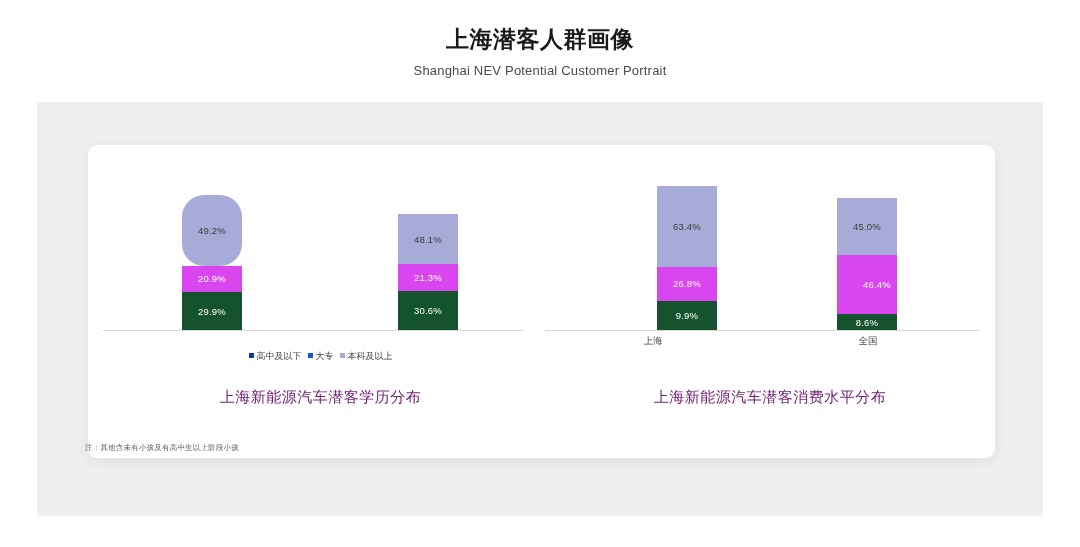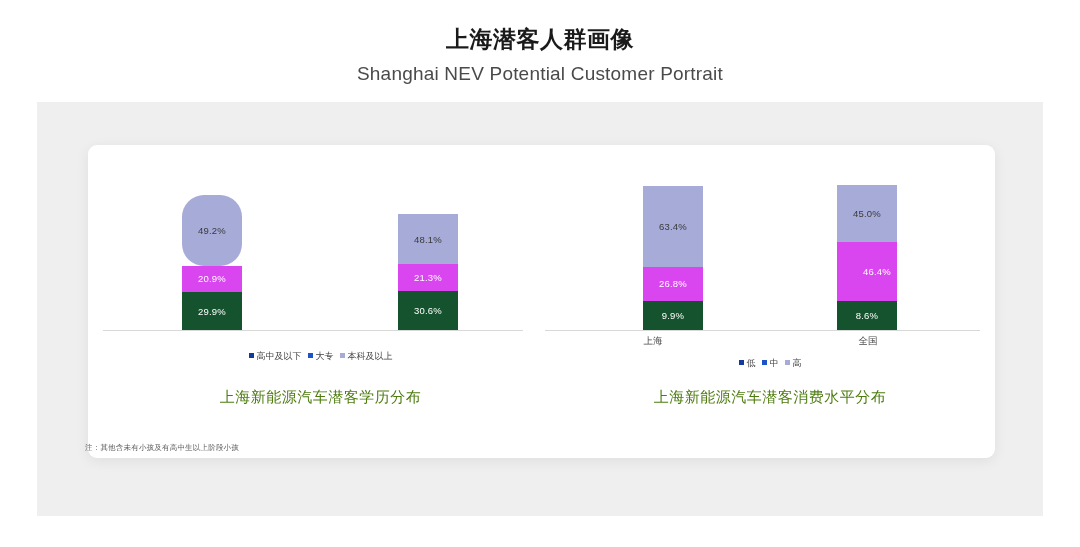--- a/index.html
+++ b/index.html
@@ -28,21 +28,21 @@
     padding-top: 26px;
     font-size: 23px;
     font-weight: bold;
     color: #1a1a1a;
     letter-spacing: 0.5px;
     line-height: 1.2;
   }
   .page-subtitle {
     margin: 0;
     padding-top: 9px;
-    font-size: 19px;
+    font-size: 13px;
     font-weight: 400;
     color: #4a4a4a;
     letter-spacing: 0.2px;
   }
 
   
   .outer-panel {
     position: absolute;
     left: 37px;
     top: 102px;
@@ -153,21 +153,21 @@
   }
   .legend-text { vertical-align: middle; }
 
   
   .chart-caption {
     position: absolute;
     top: 243px;
     width: 100%;
     text-align: center;
     font-size: 15px;
-    color: #4d7c0f;
+    color: #701a75;
     letter-spacing: 0.5px;
   }
 
   
   .footnote {
     position: absolute;
     left: 85px;
     top: 443px;
     font-size: 7.5px;
     color: #5a5a5a;
@@ -214,44 +214,35 @@
         </span>
       </div>
 
       <div class="chart-caption">上海新能源汽车潜客学历分布</div>
     </div>
 
     <div class="chart-block right">
       <div class="plot">
         <div class="axis-line"></div>
 
-        <div class="bar-stack" id="c1b0" style="left:78px;padding-left:20px;">
+        <div class="bar-stack" id="c1b0" style="left:92px;padding-left:20px;">
           <div class="seg high" style="height: 80.518px;">63.4%</div>
           <div class="seg mid" style="height: 34.036px;">26.8%</div>
           <div class="seg low" style="height: 29px;">9.9%</div>
         </div>
         <div class="x-label" style="left:78px;">上海</div>
 
         <div class="bar-stack" id="c1b1" style="left:292px;text-align:center;">
           <div class="seg high" style="height: 57.15px;">45.0%</div>
           <div class="seg mid" style="height: 58.928px; padding-left: 20px;">46.4%</div>
-          <div class="seg low" style="height: 29px;">8.6%</div>
+          <div class="seg low" style="height: 16px;">8.6%</div>
         </div>
         <div class="x-label" style="left:293px;">全国</div>
       </div>
 
-      <div class="legend">
-        <span class="legend-item">
-          <span class="legend-swatch" style="background:#123a9e"></span><span class="legend-text">低</span>
-        </span><span class="legend-item">
-          <span class="legend-swatch" style="background:#1a54c8"></span><span class="legend-text">中</span>
-        </span><span class="legend-item">
-          <span class="legend-swatch" style="background:#a6abd8"></span><span class="legend-text">高</span>
-        </span>
-      </div>
 
       <div class="chart-caption">上海新能源汽车潜客消费水平分布</div>
     </div>
 
   </div>
 
 </div>
 
 <div class="footnote">注：其他含未有小孩及有高中生以上阶段小孩</div>
 

